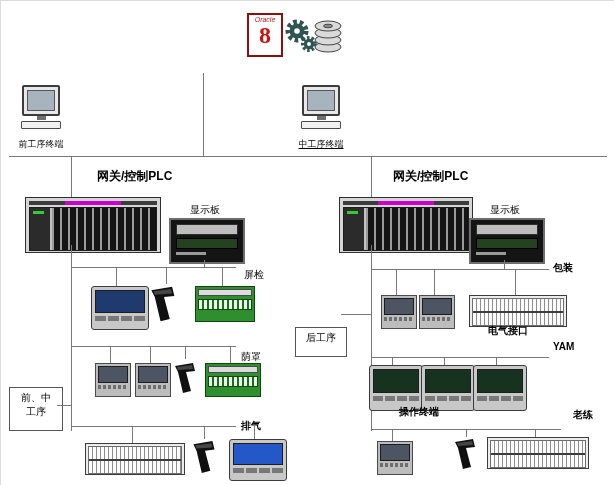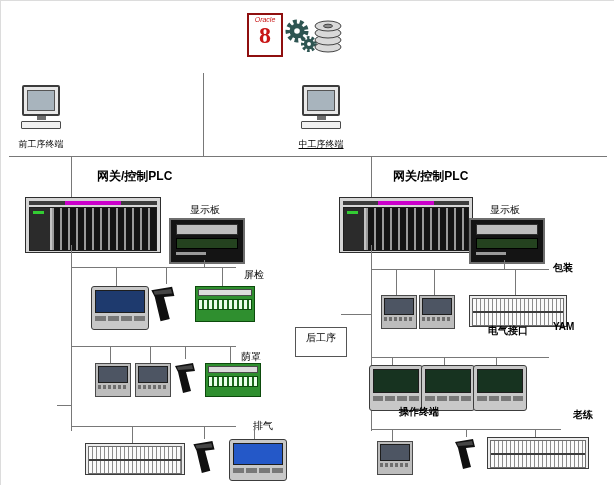--- a/index.html
+++ b/index.html
@@ -180,24 +180,28 @@
     </div>
   <svg class="scan" style="left:172px;top:358px;" width="26" height="38" viewBox="0 0 26 34">
     <path d="M2 5 L20 2 L22 10 L13 11 L18 30 L10 32 L5 11 Z" fill="#101010"></path>
     <path d="M4 6 L19 4 L20 8 L5 9 Z" fill="#454545"></path>
   </svg>
   <div class="gmod" style="left:204px;top:362px;width:50px;height:28px;">
     <div class="gmod-top"></div>
       <div class="gmod-terms"></div>
   </div>
 
+  <div class="secbox" style="left:8px;top:386px;width:48px;height:36px;">
+    <div>前、中</div>
+    <div>工序</div>
+  </div>
   <div class="hline" style="left:56px;top:404px;width:14px;"></div>
 
   <div class="hline" style="left:70px;top:425px;width:165px;"></div>
-  <div class="lbl" style="left:252px;top:419px;">排气</div>
+  <div class="lbl" style="left:240px;top:419px;font-weight:bold;">排气</div>
   <div class="vline" style="left:131px;top:425px;height:17px;"></div>
   <div class="vline" style="left:203px;top:425px;height:13px;"></div>
   <div class="vline" style="left:253px;top:425px;height:13px;"></div>
   <div class="tstrip" style="left:84px;top:442px;width:94px;height:26px;">
     <div class="tstrip-blocks">
         <div class="tstrip-rail"></div>
       </div>
   </div>
   <svg class="scan" style="left:190px;top:438px;" width="28" height="36" viewBox="0 0 26 34">
     <path d="M2 5 L20 2 L22 10 L13 11 L18 30 L10 32 L5 11 Z" fill="#101010"></path>
@@ -245,21 +249,21 @@
   <div class="smod" style="left:418px;top:294px;width:30px;height:28px;">
       <div class="smod-scr"></div>
       <div class="smod-keys"></div>
     </div>
   <div class="tstrip" style="left:468px;top:294px;width:92px;height:26px;">
     <div class="tstrip-blocks">
         <div class="tstrip-rail"></div>
       </div>
   </div>
   <div class="lbl b" style="left:487px;top:324px;">电气接口</div>
-  <div class="lbl b" style="left:552px;top:320px;">YAM</div>
+  <div class="lbl b" style="left:552px;top:340px;">YAM</div>
 
   <div class="secbox" style="left:294px;top:302px;width:46px;height:22px;margin-top:24px;">
     <div>后工序</div>
   </div>
   <div class="hline" style="left:340px;top:313px;width:30px;"></div>
 
   <div class="hline" style="left:370px;top:356px;width:178px;"></div>
   <div class="vline" style="left:391px;top:356px;height:8px;"></div>
   <div class="vline" style="left:443px;top:356px;height:8px;"></div>
   <div class="vline" style="left:495px;top:356px;height:8px;"></div>

